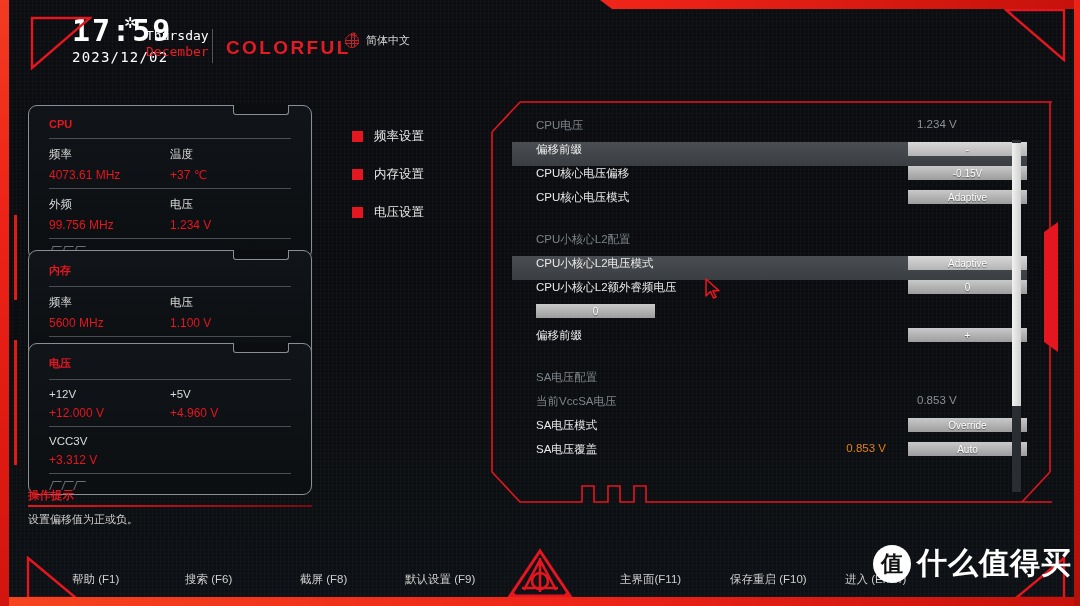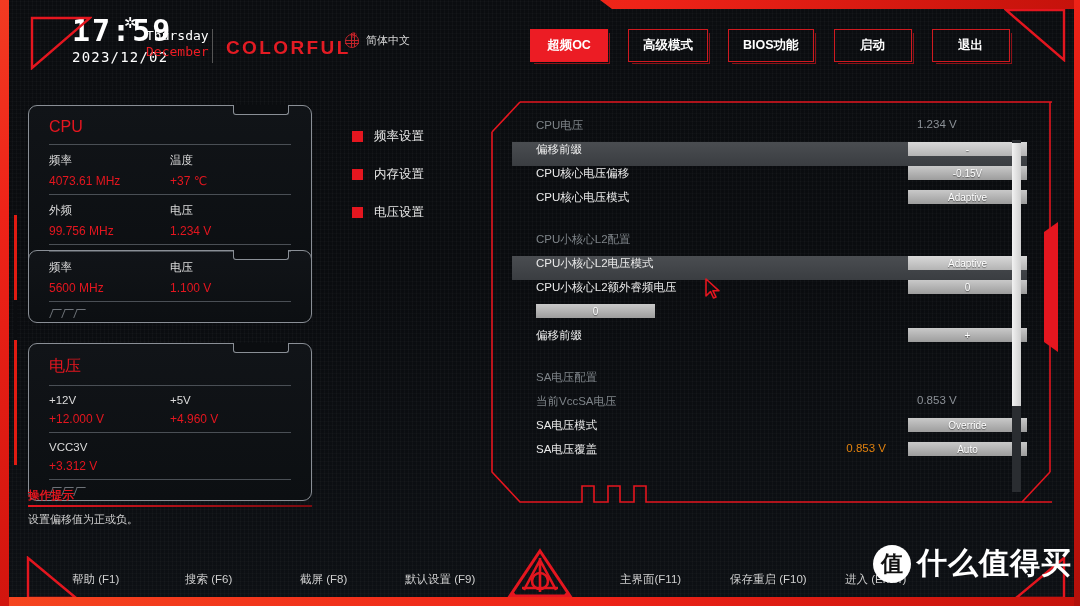--- a/index.html
+++ b/index.html
@@ -66,21 +66,21 @@
     border-right:1.4px solid #8d1117; border-bottom:1.4px solid #8d1117; pointer-events:none;}
   .tab.active{ background:#ec1c24; border-color:#ec1c24;}
   .tab.active:after{ border-color:#8d1117;}
 
   
   .card{ position:absolute; left:28px; width:284px; border:1px solid #8a8f96; border-radius:9px;
     background:linear-gradient(180deg,#111418 0%,#0c0f12 100%); z-index:20;}
   .card:before{ content:""; position:absolute; right:22px; top:-1px; width:54px; height:9px;
     background:#0b0d10; border-left:1px solid #8a8f96; border-right:1px solid #8a8f96;
     border-bottom:1px solid #8a8f96; border-radius:0 0 3px 3px;}
-  .card-t{ font-size:16px; font-weight:400; color:#e4161f; padding:12px 0 8px 20px;}
+  .card-t{ font-size:11px; font-weight:700; color:#e4161f; padding:12px 0 8px 20px;}
   .hr{ height:1px; background:#4a4f55; margin:0 20px;}
   .row2{ display:flex; padding:8px 20px 6px 20px;}
   .col{ width:50%;}
   .lbl{ font-size:11.5px; color:#dcdcdc; margin-bottom:6px;}
   .val{ font-size:12px; color:#e4161f;}
   .notch{ height:16px; margin:0 0 4px 22px; display:flex; align-items:flex-end; gap:3px;}
   .notch i{ display:block; width:9px; height:9px; border-left:1px solid #6d7278;
     border-top:1px solid #6d7278; transform:skewX(-22deg);}
   #card-cpu{ top:105px;} #card-mem{ top:250px;} #card-volt{ top:343px;}
 
@@ -160,27 +160,20 @@
   </div>
   <div class="gear">✲</div>
   <div class="dow">Thursday</div>
   <div class="mon">December</div>
   <div class="hdiv"></div>
   <div class="brand"><span>COLORFUL</span><sup>®</sup></div>
   <div class="lang">
     <div class="globe"></div>
     <span>简体中文</span>
   </div>
-  <div class="tabs">
-    <div class="tab active">超频OC</div>
-    <div class="tab">高级模式</div>
-    <div class="tab">BIOS功能</div>
-    <div class="tab">启动</div>
-    <div class="tab">退出</div>
-  </div>
 </div>
 
 <div class="card" id="card-cpu">
   <div class="card-t">CPU</div>
   <div class="hr"></div>
   <div class="row2">
     <div class="col">
       <div class="lbl">频率</div>
       <div class="val">4073.61 MHz</div>
       </div>
@@ -202,20 +195,21 @@
   </div>
   <div class="hr"></div>
   <div class="notch">
       <i></i>
       <i></i>
       <i></i>
     </div>
 </div>
 
 <div class="card" id="card-mem">
+  <div class="card-t">内存</div>
   <div class="hr"></div>
   <div class="row2">
     <div class="col">
       <div class="lbl">频率</div>
       <div class="val">5600 MHz</div>
       </div>
     <div class="col">
       <div class="lbl">电压</div>
       <div class="val">1.100 V</div>
       </div>

